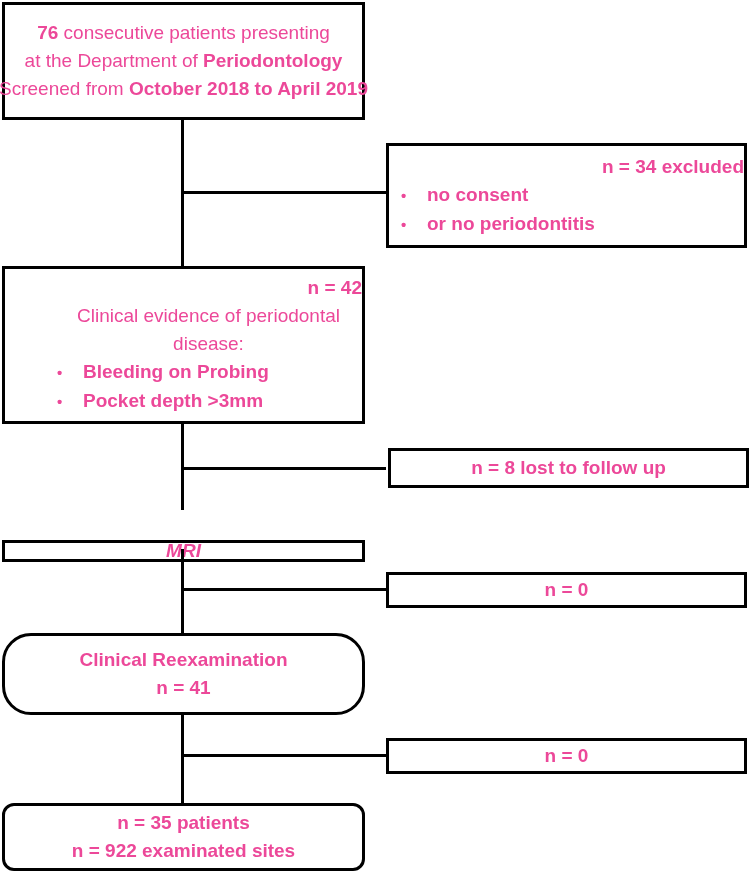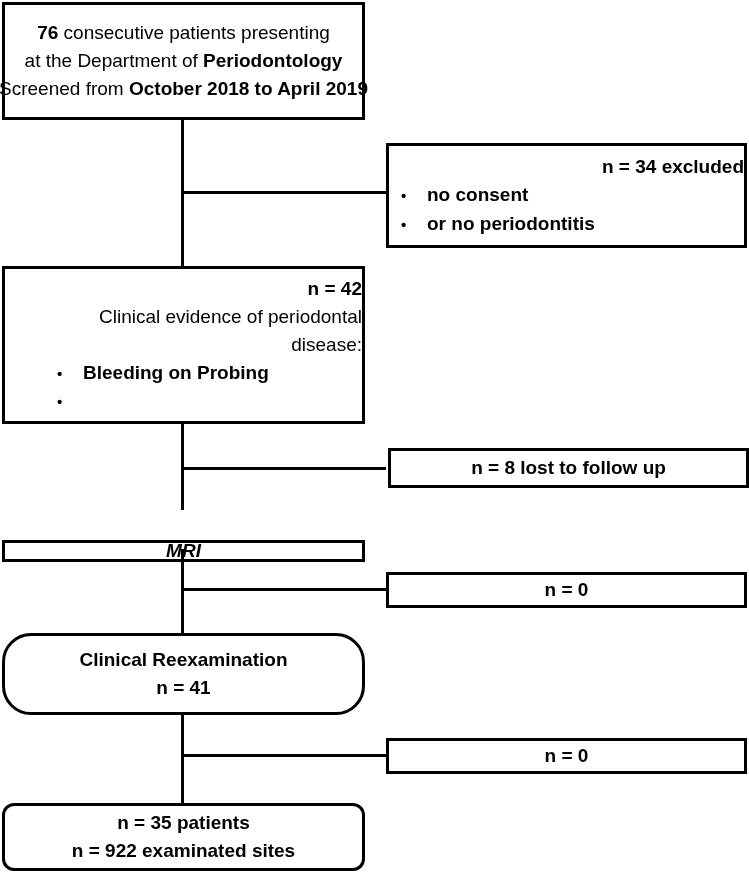--- a/index.html
+++ b/index.html
@@ -6,38 +6,38 @@
     margin: 0;
     padding: 0;
     background: #ffffff;
   }
   .canvas {
     position: relative;
     width: 749px;
     height: 873px;
     background: #ffffff;
     font-family: "Liberation Sans", sans-serif;
-    color: #000000;
+    color: #ec4899;
     font-size: 19px;
     line-height: 28px;
   }
   .box {
     position: absolute;
     box-sizing: border-box;
     border: 3px solid #000000;
     background: #ffffff;
     display: flex;
     flex-direction: column;
     justify-content: center;
   }
   .box.centered { align-items: center; text-align: center; }
   .line { white-space: nowrap; }
   .b { font-weight: bold; }
   .title-centered { text-align: right; font-weight: bold; }
-  .subtitle { text-align: right; padding-left: 10px; }
+  .subtitle { text-align: center; padding-left: 10px; }
   .bullet-row {
     display: flex;
     align-items: baseline;
     text-align: left;
     font-weight: bold;
     padding-left: 12px;
   }
   .bullet-glyph {
     width: 26px;
     flex: 0 0 26px;
@@ -96,20 +96,21 @@
 
   <div class="box" id="box-evidence">
     <div class="title-centered">n = 42</div>
     <div class="subtitle">Clinical evidence of periodontal disease:</div>
     <div class="bullet-row">
       <span class="bullet-glyph">•</span>
         <span>Bleeding on Probing</span>
     </div>
     <div class="bullet-row">
       <span class="bullet-glyph">•</span>
+        <span>Pocket depth &gt;3mm</span>
     </div>
   </div>
 
   <div class="box centered" id="box-lost">
     <div class="line b">n = 8 lost to follow up</div>
   </div>
 
   <div class="box centered" id="box-mri">
     <div class="line b">MRI</div>
   </div>

